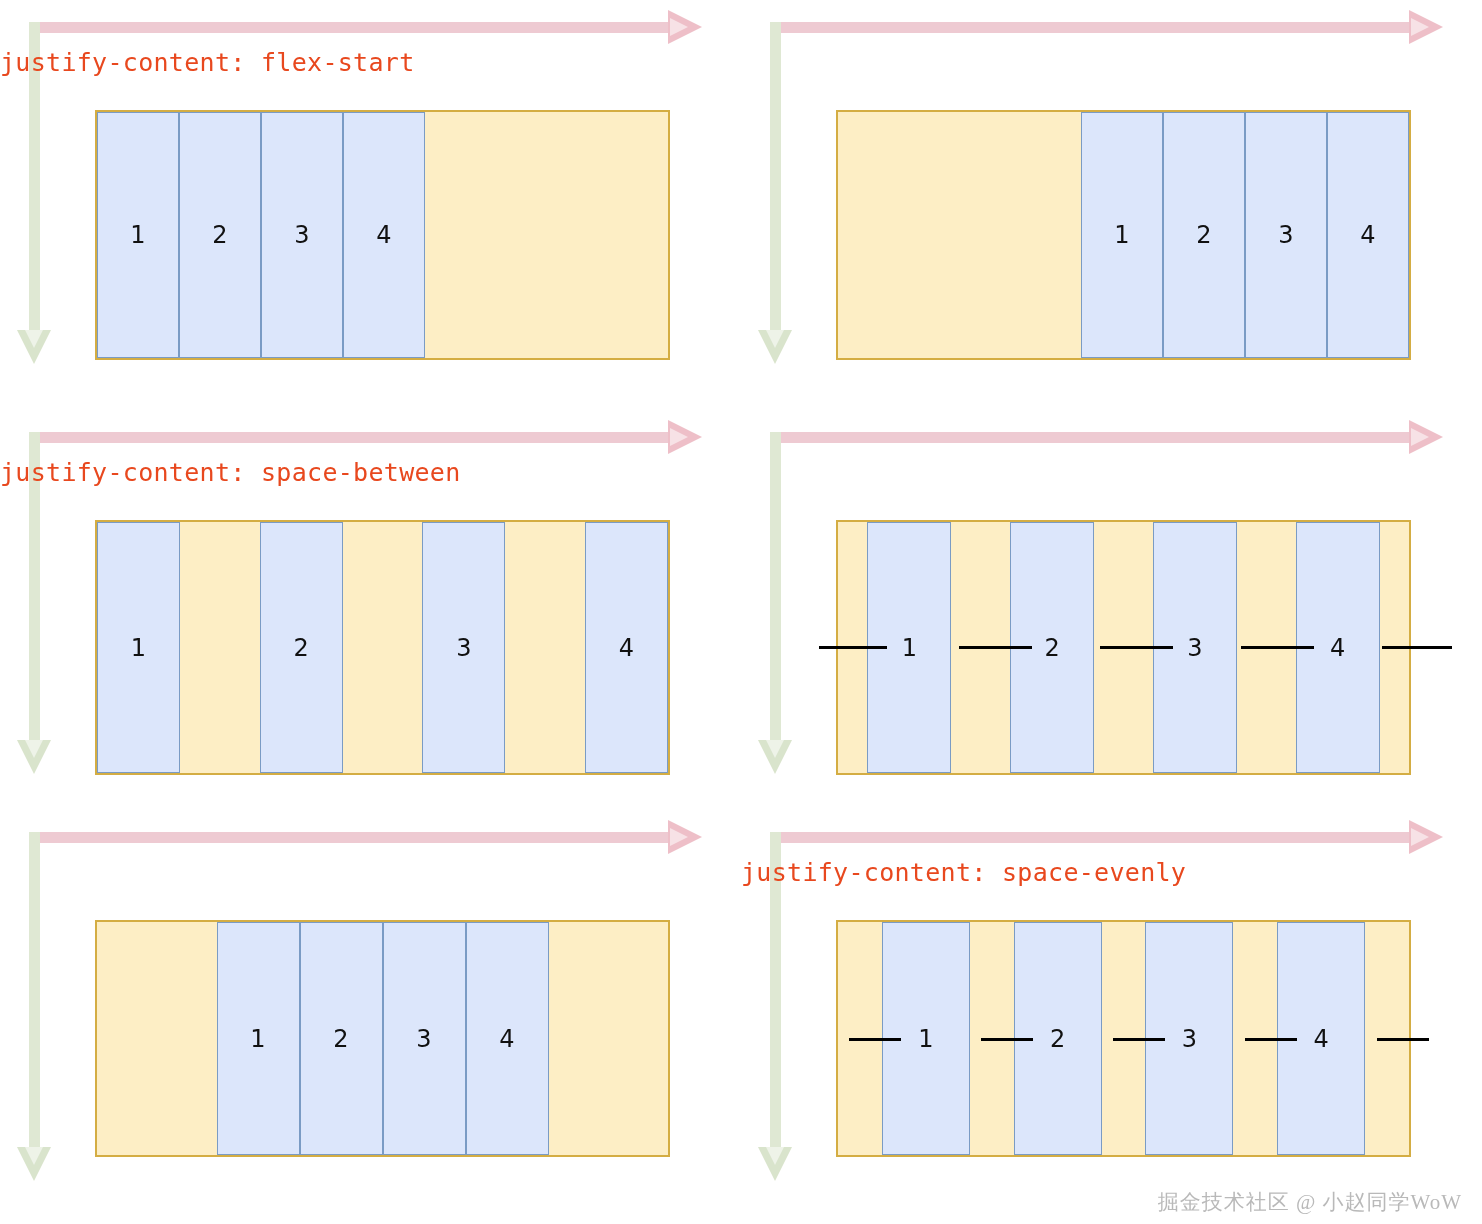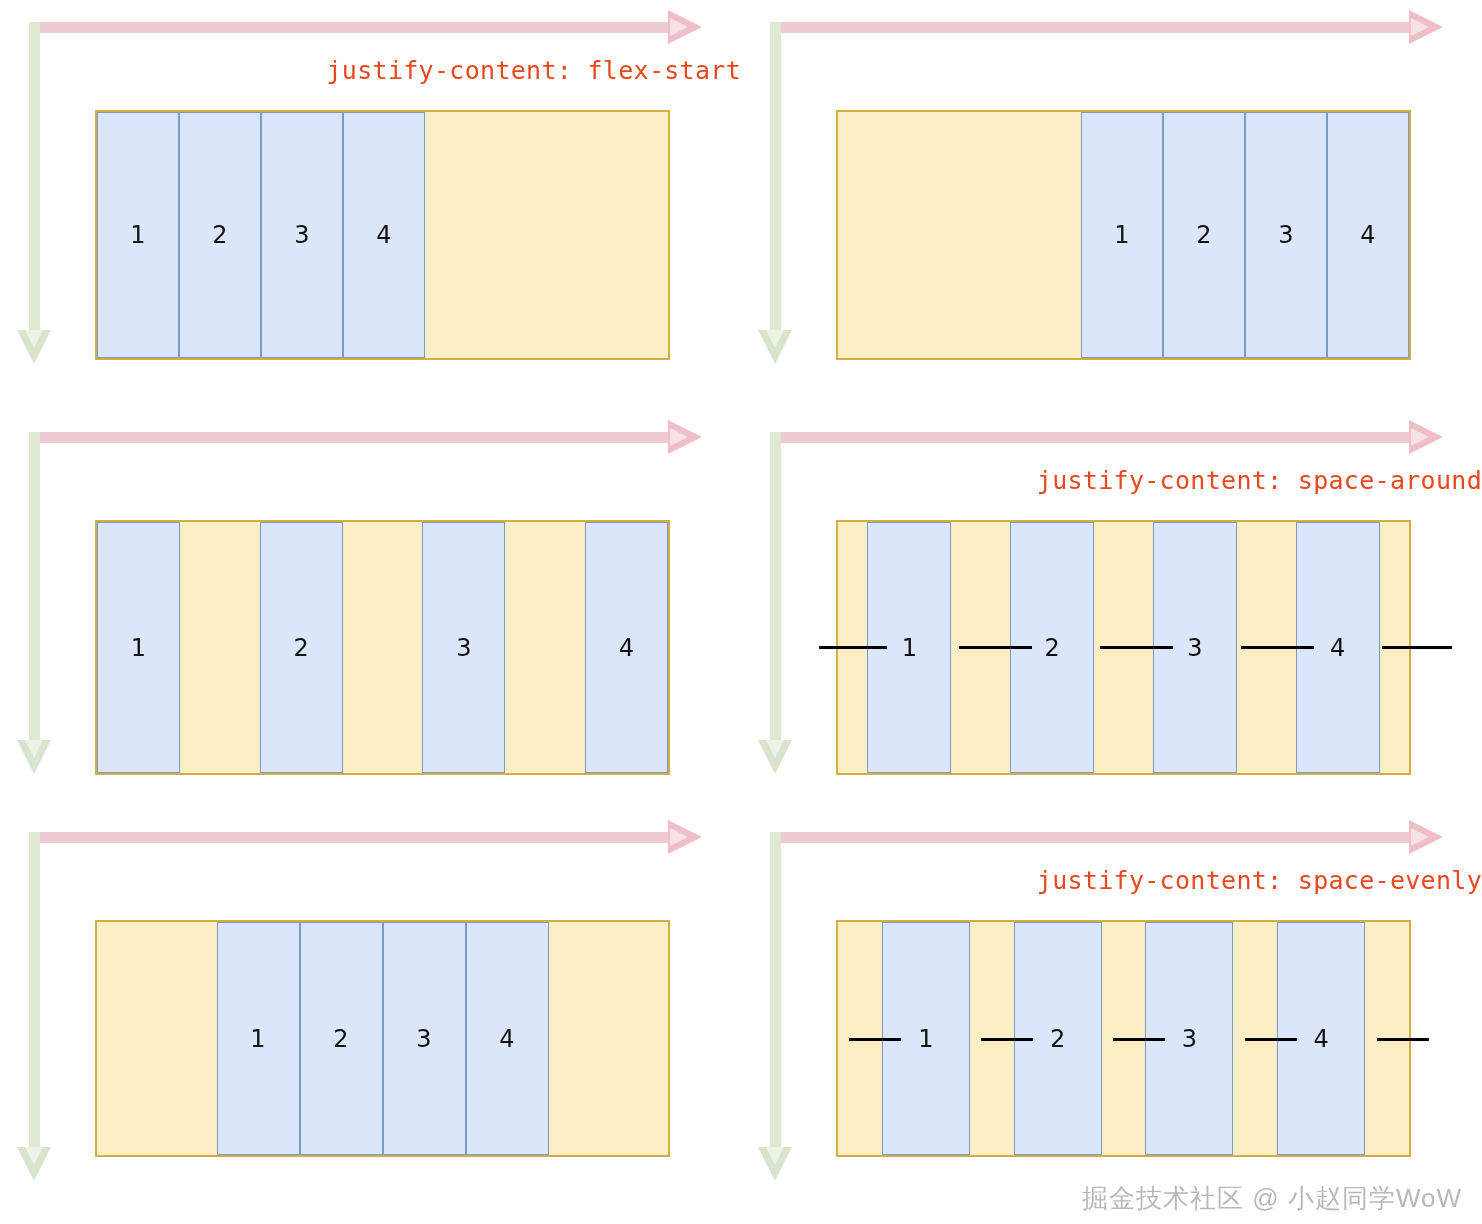--- a/index.html
+++ b/index.html
@@ -89,22 +89,22 @@
     opacity: .55;
   }
   .panel.tall .axis-v { height: 322px; }
   .panel.tall .axis-v-head { top: 337px; }
 
   
   .caption {
     position: absolute;
     left: 0;
     right: 0;
-    top: 56px;
-    text-align: right;
+    top: 48px;
+    text-align: left;
     color: #e8481e;
     font-family: "DejaVu Sans Mono", monospace;
     font-size: 25px;
     letter-spacing: .3px;
     white-space: nowrap;
   }
 
   
   .flexbox {
     position: absolute;
@@ -160,22 +160,22 @@
     position: absolute;
     height: 3px;
     background: #000000;
   }
 
   
   .watermark {
     position: absolute;
     right: 20px;
     bottom: 8px;
-    font-family: Liberation Sans, sans-serif;
-    font-size: 26px;
+    font-family: Liberation Serif, serif;
+    font-size: 21px;
     color: #b9b9b9;
     white-space: nowrap;
     letter-spacing: 1px;
   }
 </style>
 </head>
 <body>
 
 <div id="grid">
 
@@ -204,34 +204,34 @@
       <div class="item">3</div>
       <div class="item">4</div>
     </div>
   </div>
 
   <div class="panel row2 between">
     <div class="axis-h"></div>
     <div class="axis-h-head"></div>
     <div class="axis-v"></div>
     <div class="axis-v-head"></div>
+    <div class="caption">justify-content: space-between</div>
     <div class="flexbox between">
       <div class="item">1</div>
       <div class="item">2</div>
       <div class="item">3</div>
       <div class="item">4</div>
     </div>
   </div>
 
   <div class="panel row2">
     <div class="axis-h"></div>
     <div class="axis-h-head"></div>
     <div class="axis-v"></div>
     <div class="axis-v-head"></div>
-    <div class="caption">justify-content: space-around</div>
     <div class="flexbox around">
       <div class="item">1</div>
       <div class="item">2</div>
       <div class="item">3</div>
       <div class="item">4</div>
     </div>
     <div class="rules">
       <div class="rule" style="left:78px;  top:236px; width:68px;"></div>
       <div class="rule" style="left:218px; top:236px; width:73px;"></div>
       <div class="rule" style="left:359px; top:236px; width:73px;"></div>

